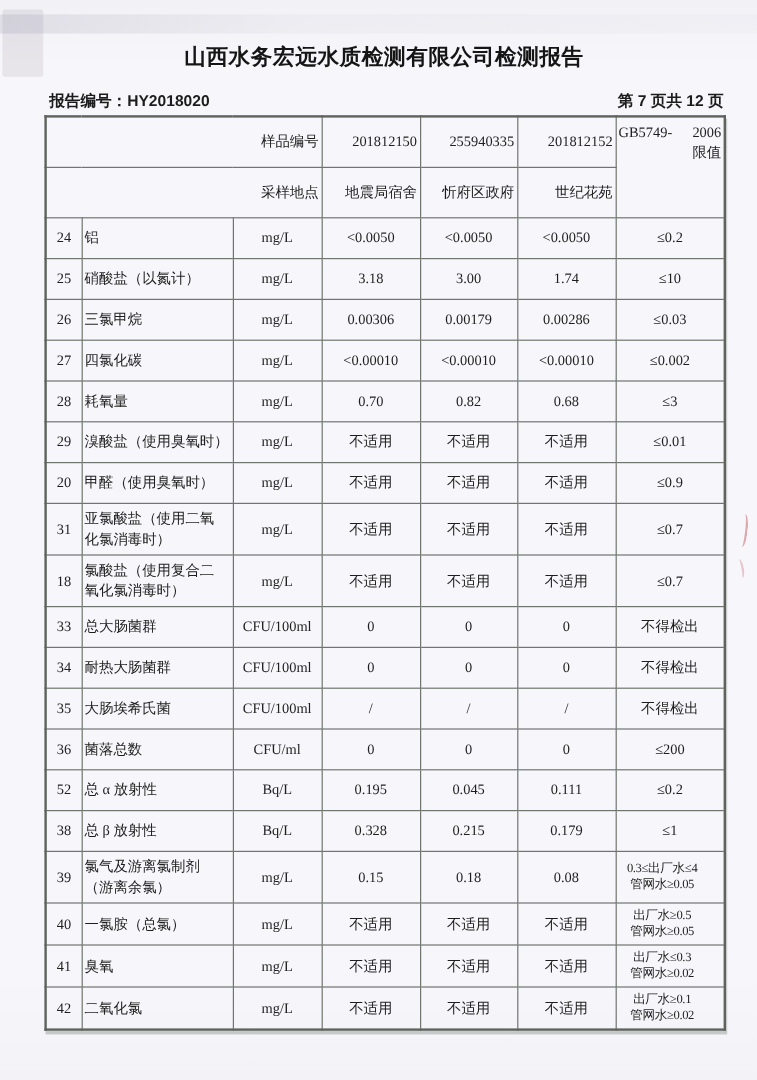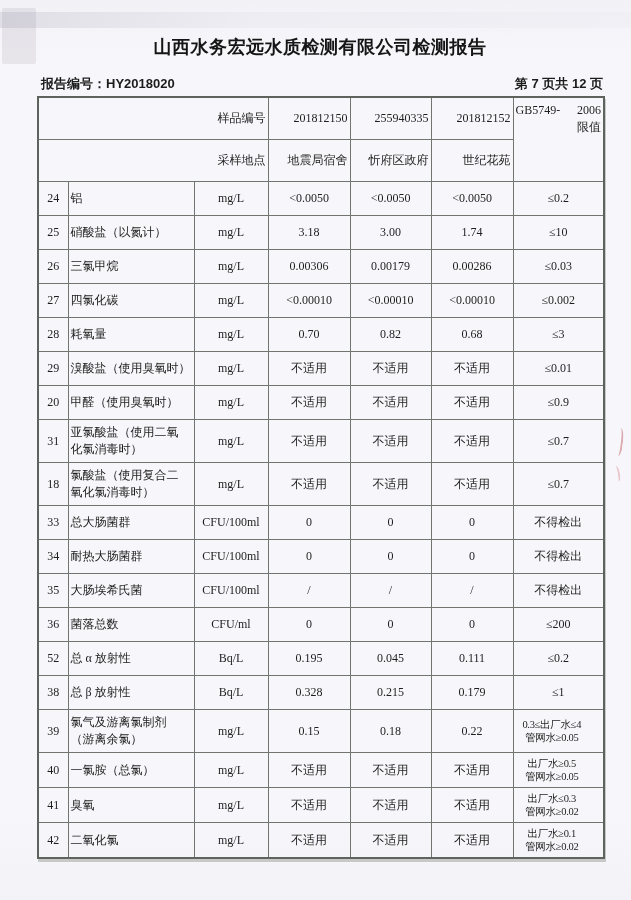--- a/index.html
+++ b/index.html
@@ -256,21 +256,21 @@
     <td class="center">0.179</td>
     <td class="center limit">≤1</td>
   </tr>
           <tr>
     <td class="center">39</td>
     <td class="name">氯气及游离氯制剂
 （游离余氯）</td>
     <td class="center">mg/L</td>
     <td class="center">0.15</td>
     <td class="center">0.18</td>
-    <td class="center">0.22</td>
+    <td class="center">0.08</td>
     <td class="center limit two-line">0.3≤出厂水≤4
 管网水≥0.05</td>
   </tr>
           <tr>
     <td class="center">40</td>
     <td class="name">一氯胺（总氯）</td>
     <td class="center">mg/L</td>
     <td class="center">不适用</td>
     <td class="center">不适用</td>
     <td class="center">不适用</td>

